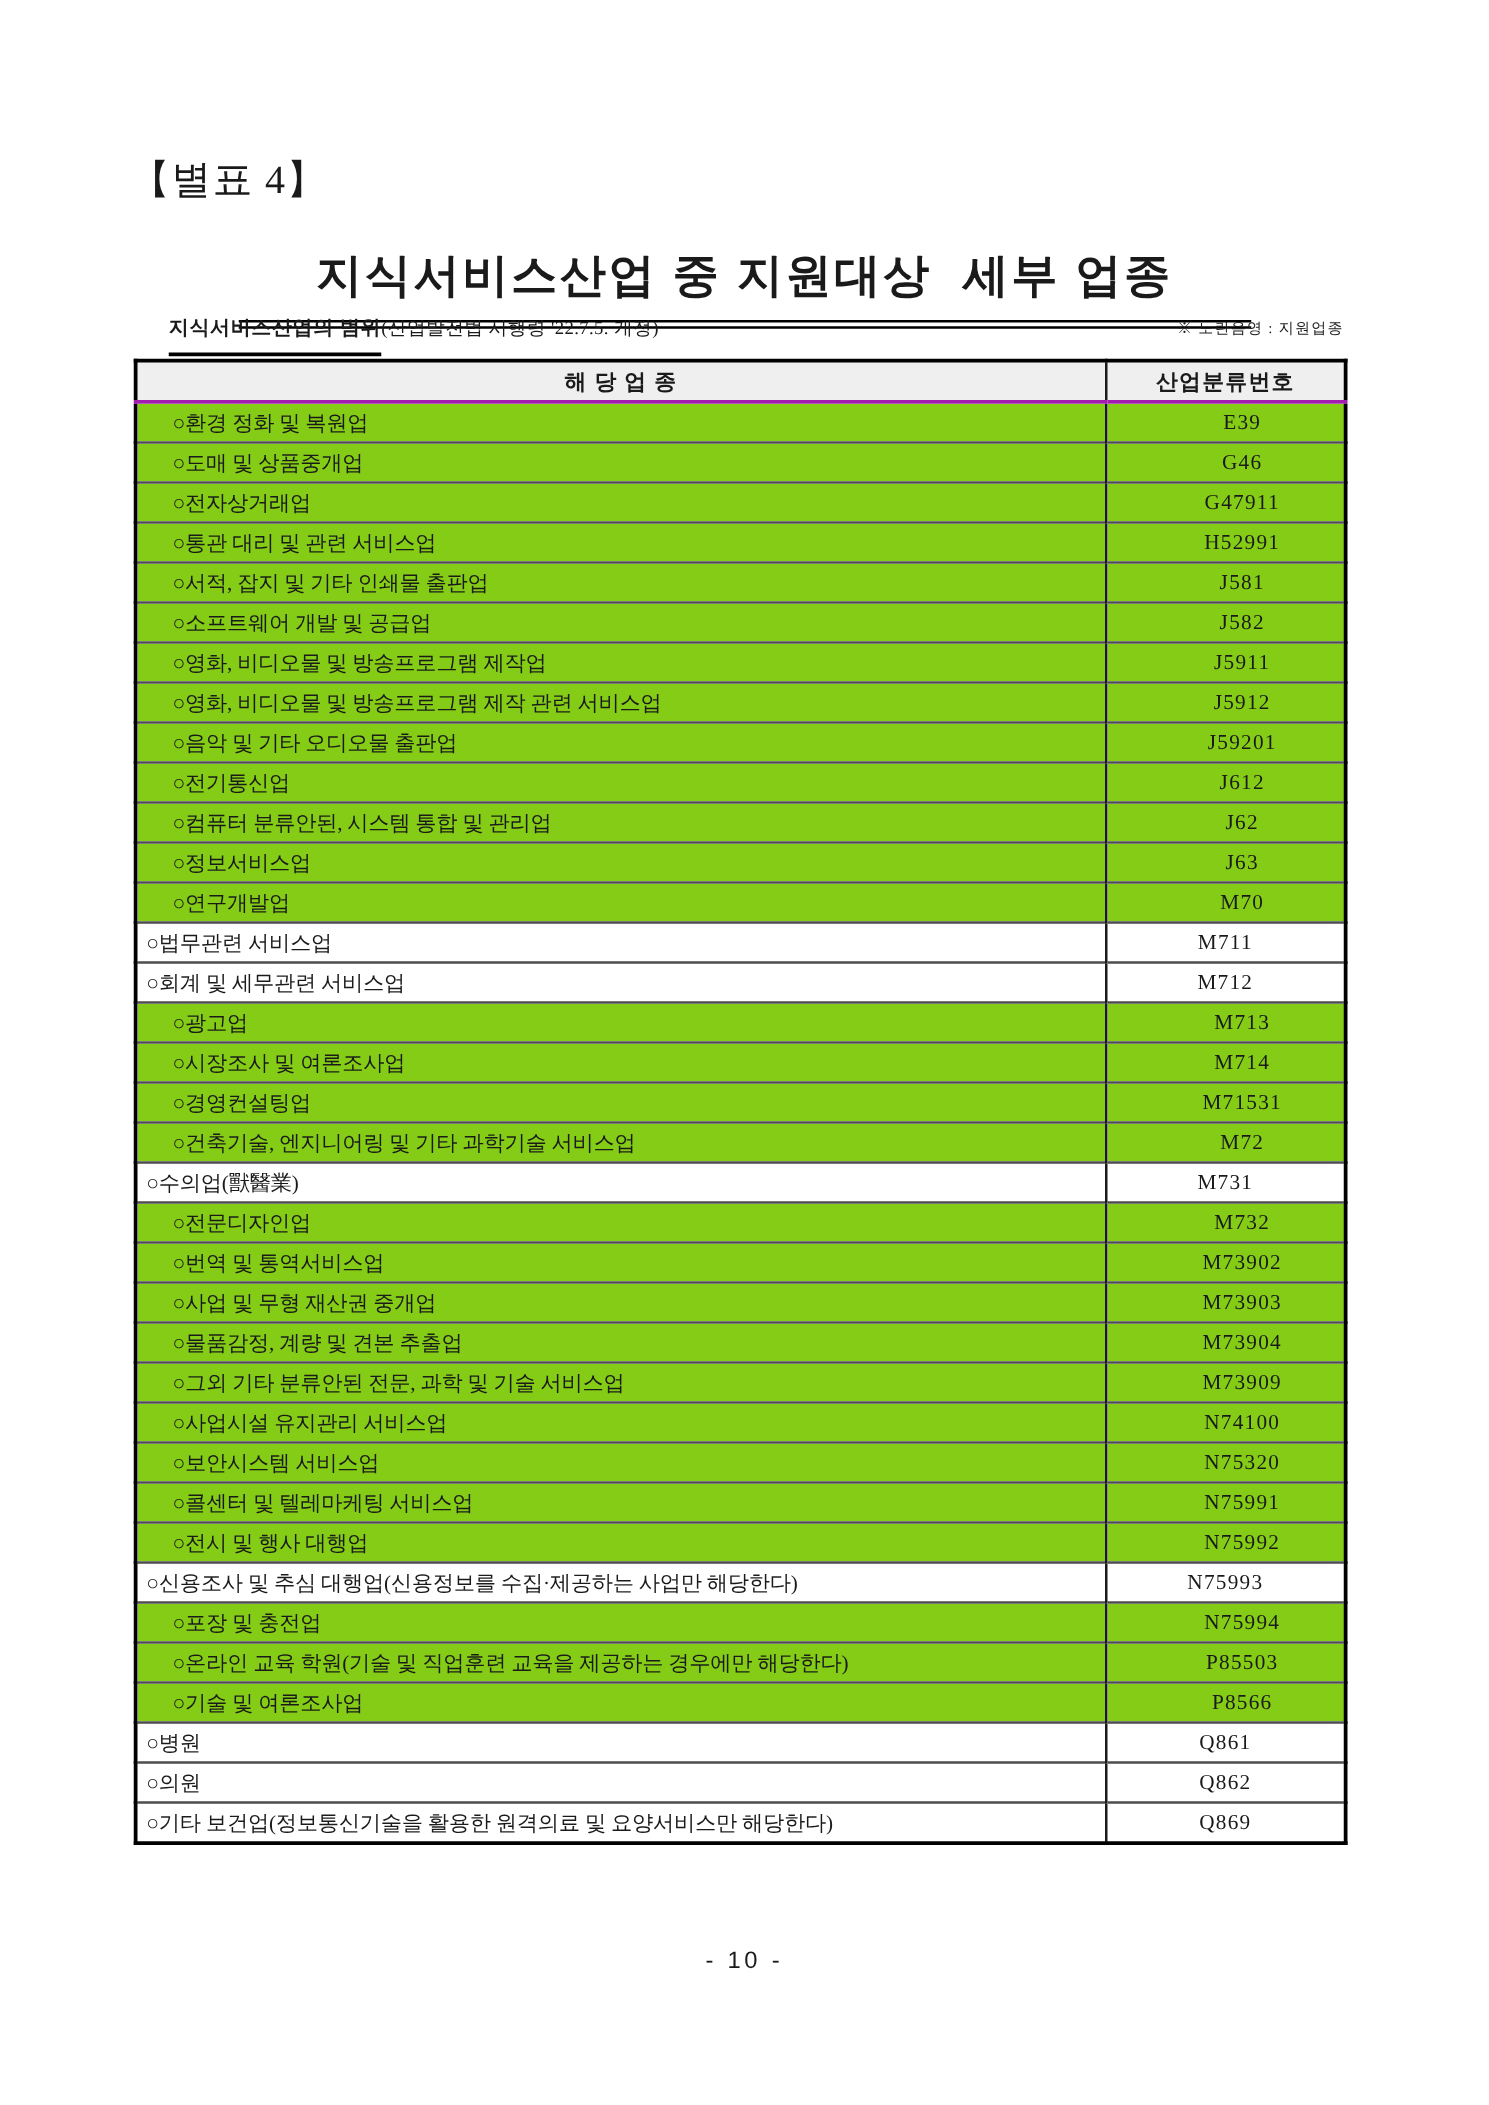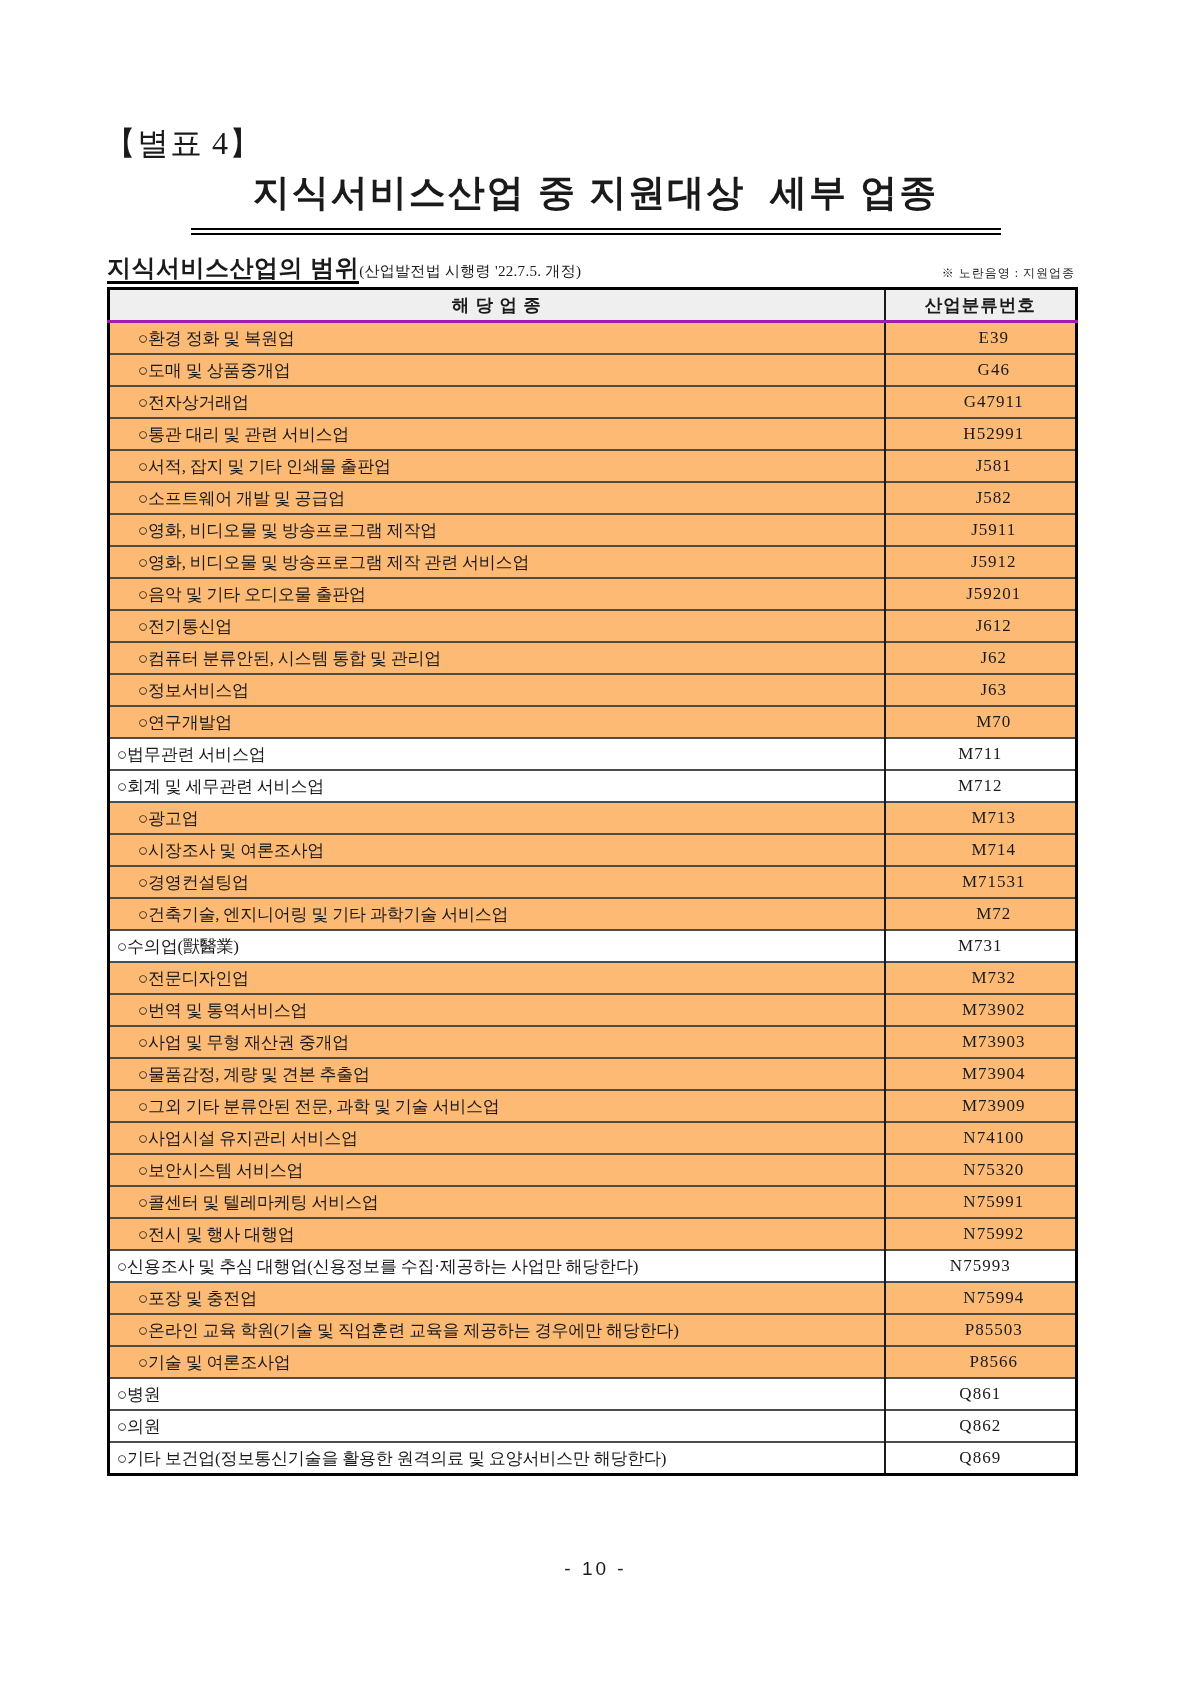--- a/index.html
+++ b/index.html
@@ -32,38 +32,40 @@
   .doc-title {
     display: inline-block;
     width: 810px;
     font-family: "Liberation Sans", sans-serif;
     font-weight: bold;
     font-size: 37px;
     letter-spacing: 2px;
     padding-bottom: 10px;
     border-bottom: 7px double #000000;
     white-space: pre;
+    margin-top: 28px;
   }
   .subhead-row {
     position: absolute;
     left: 107px;
     top: 252px;
     width: 968px;
     display: flex;
     justify-content: space-between;
     align-items: flex-end;
   }
   .subhead-left { white-space: nowrap; }
   .subhead-main {
     font-family: "Liberation Sans", sans-serif;
     font-weight: bold;
-    font-size: 24px;
+    font-size: 16px;
     border-bottom: 3px solid #000000;
-    padding-bottom: 0;
+    padding-bottom: 11px;
     letter-spacing: 0.5px;
+    margin-left: 28px;
   }
   .subhead-detail {
     font-size: 15px;
     letter-spacing: 0.3px;
   }
   .legend-note {
     font-size: 12px;
     letter-spacing: 1px;
     padding-bottom: 2px;
   }
@@ -101,21 +103,21 @@
   td.name-cell {
     text-align: left;
     padding-left: 7px;
     letter-spacing: -0.2px;
   }
   td.code-cell {
     text-align: center;
     font-family: "Liberation Serif", "DejaVu Serif", serif;
     letter-spacing: 1px;
   }
-  tr.highlighted td { background: #fdba74; padding-left: 28px; }
+  tr.highlighted td { background: #84cc16; padding-left: 28px; }
   .page-number {
     position: absolute;
     left: 0;
     top: 1558px;
     width: 100%;
     text-align: center;
     font-size: 19px;
     letter-spacing: 3px;
     font-family: "Liberation Sans", sans-serif;
   }

